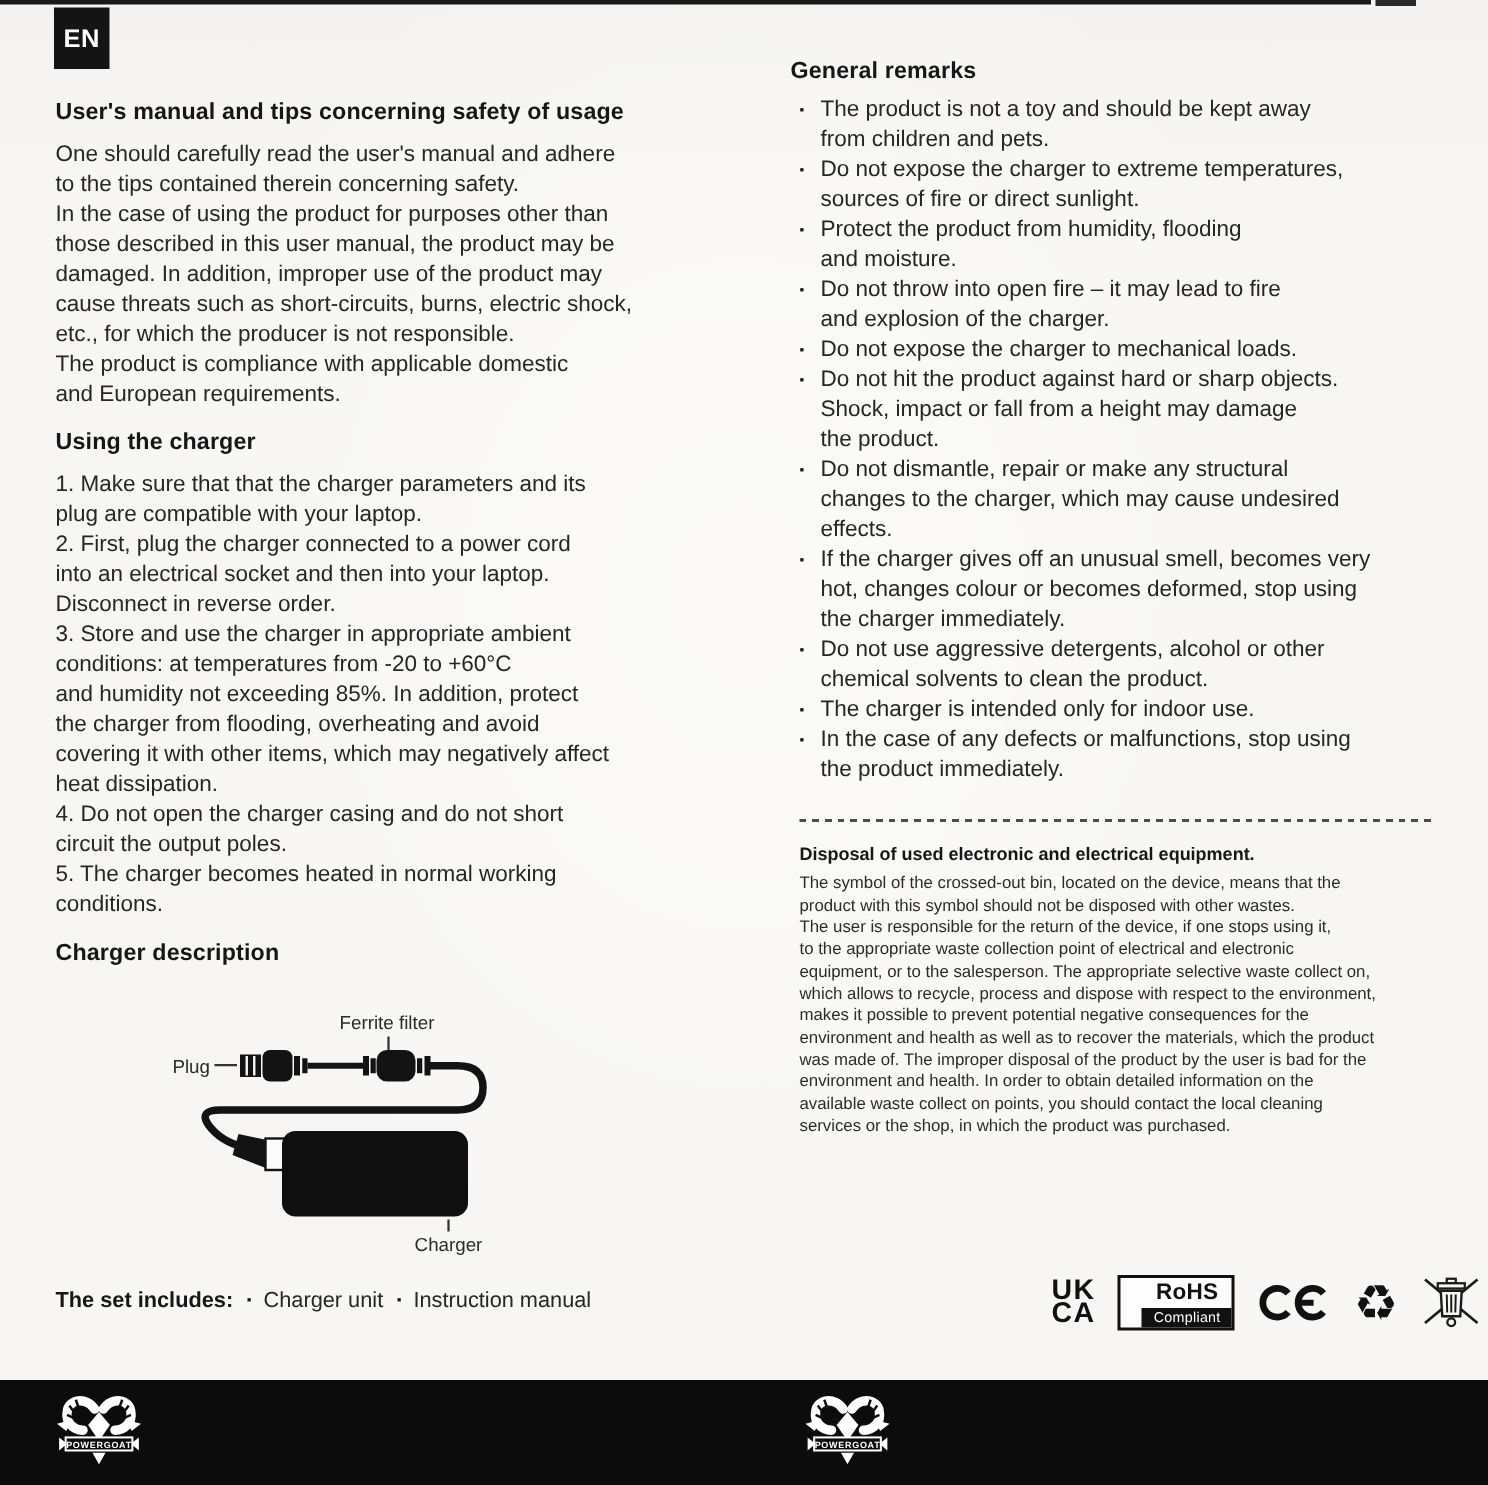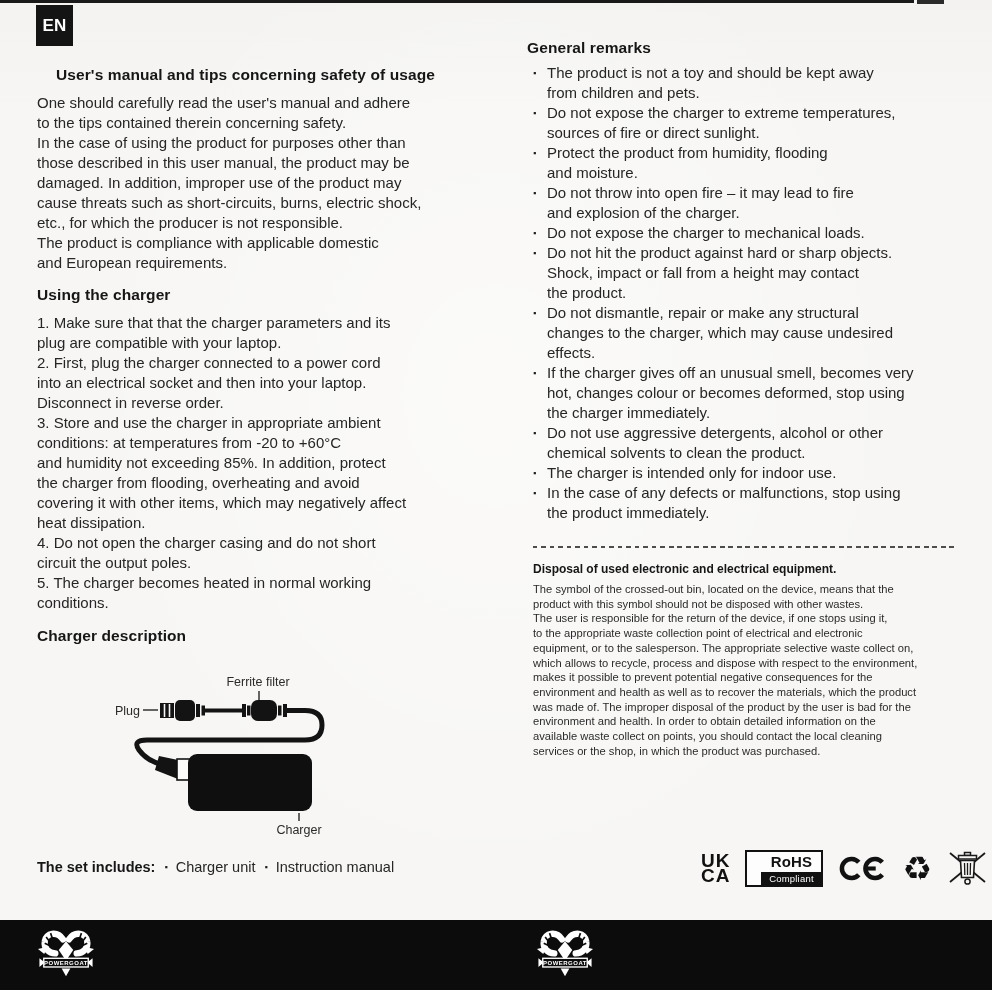--- a/index.html
+++ b/index.html
@@ -25,21 +25,21 @@
     display:flex;align-items:center;justify-content:center;
     font-weight:bold;font-size:17px;letter-spacing:.3px;
   }
   .h-big{position:absolute;margin:0;font-size:15.5px;font-weight:bold;color:#161616;letter-spacing:.1px;}
   .body-text{
     position:absolute;margin:0;
     font-size:15px;line-height:20px;color:#262626;
     white-space:pre-line;
   }
   
-  #safety-h{left:37px;top:66px;margin-left:19px;}
+  #safety-h{left:37px;top:66px;}
   #safety-p{left:37px;top:93px;width:470px;}
   #using-h{left:37px;top:286px;}
   #using-p{left:37px;top:313px;width:470px;}
   #desc-h{left:37px;top:627px;}
   #diagram{position:absolute;left:37px;top:648px;}
   .diag-label{font-size:12.5px;fill:#2a2a2a;font-family:"Liberation Sans",sans-serif;}
   #set-line{position:absolute;left:37px;top:859px;font-size:14.5px;color:#262626;white-space:nowrap;}
   #set-line .set-label{font-weight:bold;color:#161616;}
   .set-items{display:inline;}
   .set-item{margin-left:9px;}
@@ -178,21 +178,21 @@
       </div>
 
       <div class="li">
         <span class="blt">▪</span>
         <span class="litext">Do not expose the charger to mechanical loads.</span>
       </div>
 
       <div class="li">
         <span class="blt">▪</span>
         <span class="litext">Do not hit the product against hard or sharp objects.
-Shock, impact or fall from a height may contact
+Shock, impact or fall from a height may damage
 the product.</span>
       </div>
 
       <div class="li">
         <span class="blt">▪</span>
         <span class="litext">Do not dismantle, repair or make any structural
 changes to the charger, which may cause undesired
 effects.</span>
       </div>
 

